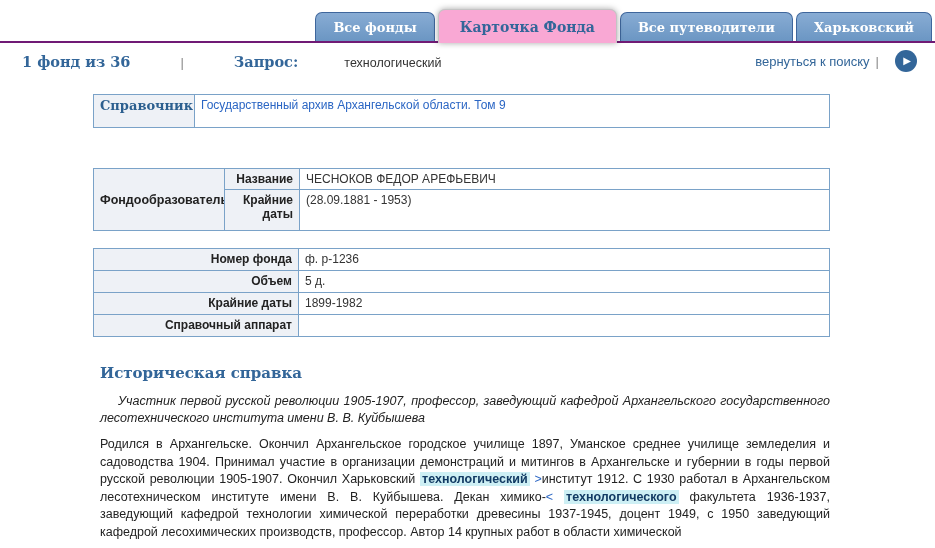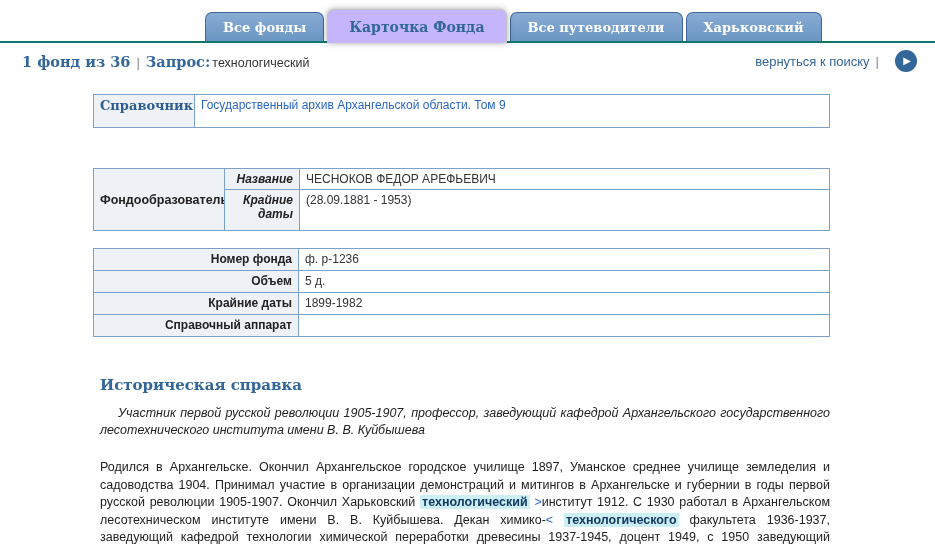--- a/index.html
+++ b/index.html
@@ -7,61 +7,62 @@
     width: 935px; height: 548px;
     overflow: hidden;
     background: #ffffff;
     font-family: "Liberation Sans", sans-serif;
   }
   .page { width: 935px; height: 548px; position: relative; }
 
   
   .tabstrip {
     height: 41px;
-    border-bottom: 2px solid #0f766e;
+    border-bottom: 2px solid #701a75;
     display: flex;
     align-items: flex-end;
     padding-left: 205px;
     box-sizing: content-box;
+    justify-content: flex-end;
   }
   .tab {
     font-family: "DejaVu Serif", serif;
     font-weight: bold;
     font-size: 13px;
     color: #ffffff;
     background: linear-gradient(#88acd4, #6b96c3);
     border: 1px solid #3e669c;
     border-bottom: none;
     border-radius: 7px 7px 0 0;
     padding: 7px 17px 6px 17px;
     margin-right: 3px;
     cursor: pointer;
     white-space: nowrap;
   }
   .tab.active {
-    background: #c4b5fd;
+    background: #f9a8d4;
     color: #336699;
     font-size: 14px;
     border: 1px solid #c4c4c4;
     border-bottom: none;
     box-shadow: 0 0 6px rgba(0,0,0,0.35);
     padding: 9px 21px 8px 21px;
     margin-bottom: -2px;
     position: relative;
     z-index: 2;
   }
 
   
   .results-bar {
     display: flex;
     justify-content: space-between;
     align-items: center;
     padding: 7px 18px 7px 22px;
   }
-  .rb-left { display: flex; align-items: baseline; }
+  .rb-left { display: flex; align-items: baseline; gap: 44px; }
   .rb-count, .rb-qlabel {
     font-family: "DejaVu Serif", serif;
     font-weight: bold;
     font-size: 14.5px;
     color: #336699;
   }
   .rb-sep { color: #888; margin: 0 6px; font-size: 13px; }
   .rb-qvalue { font-size: 12.5px; color: #333; margin-left: 2px; }
   .rb-right { display: flex; align-items: center; }
   .rb-back {
@@ -120,44 +121,44 @@
   .bullet { color: #222; font-size: 9px; margin-right: 7px; vertical-align: 1px; }
 
   
   .t2 { margin-bottom: 17px; }
   .t2 .group {
     width: 118px;
     text-align: left;
     vertical-align: middle;
     font-size: 12.5px;
   }
-  .t2 .sub { width: 62px; font-style: italic; }
+  .t2 .sub { width: 62px; }
   .t2 .row2-val { height: 34px; }
 
   
-  .t3 { margin-bottom: 39px; }
+  .t3 { margin-bottom: 27px; }
   .t3 .lbl { width: 192px; }
   .t3 td { height: 15px; }
 
   
   .hist-heading {
     font-family: "DejaVu Serif", serif;
     font-weight: bold;
     font-size: 15px;
     color: #336699;
     margin: 0 0 11px 7px;
   }
   .hist-lead {
     font-style: italic;
     text-align: justify;
     text-indent: 18px;
     font-size: 12.5px;
     line-height: 17px;
     color: #222;
-    margin: 0 0 20px 7px;
+    margin: 0 0 9px 7px;
     width: 730px;
   }
   .hist-body {
     text-align: justify;
     font-size: 12.5px;
     line-height: 17.5px;
     color: #222;
     margin: 0 0 0 7px;
     width: 730px;
   }

